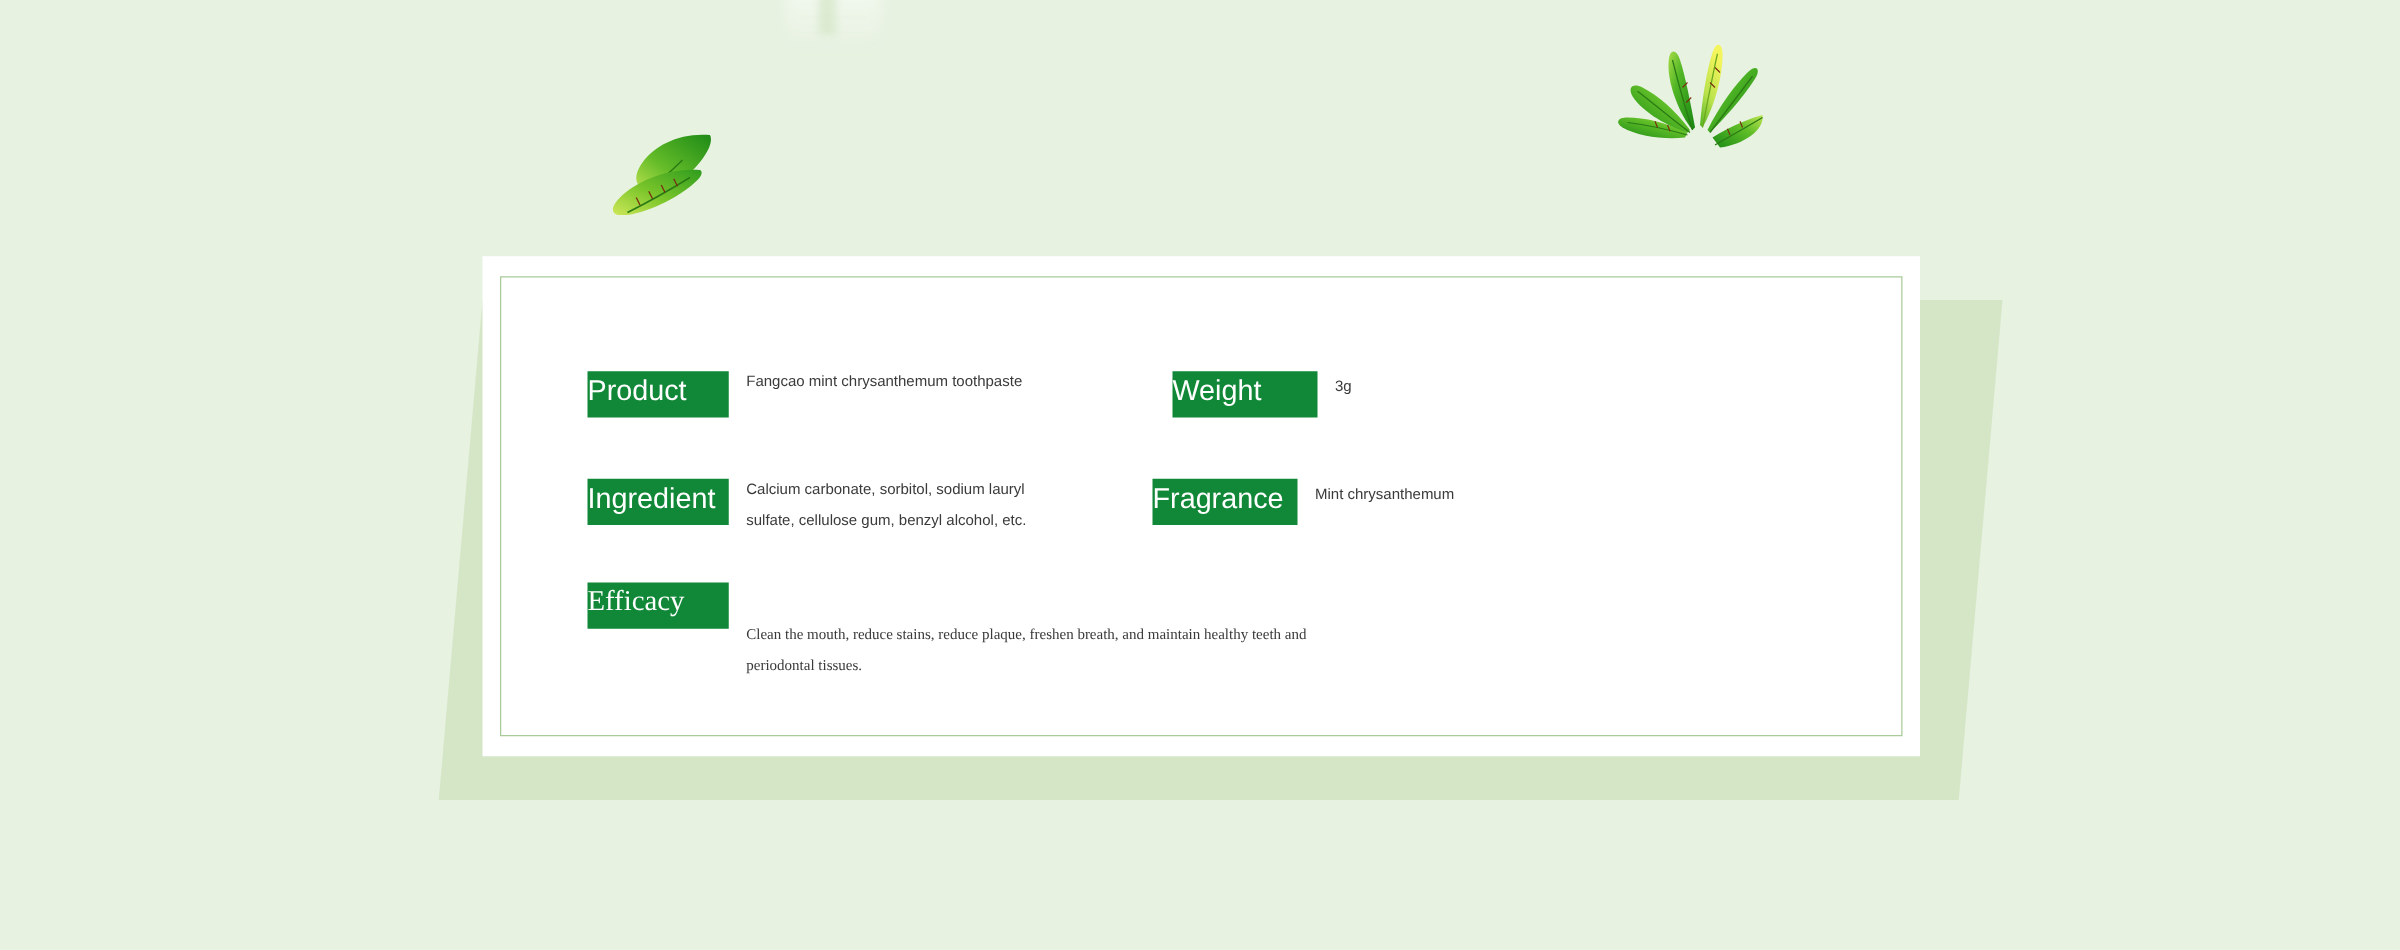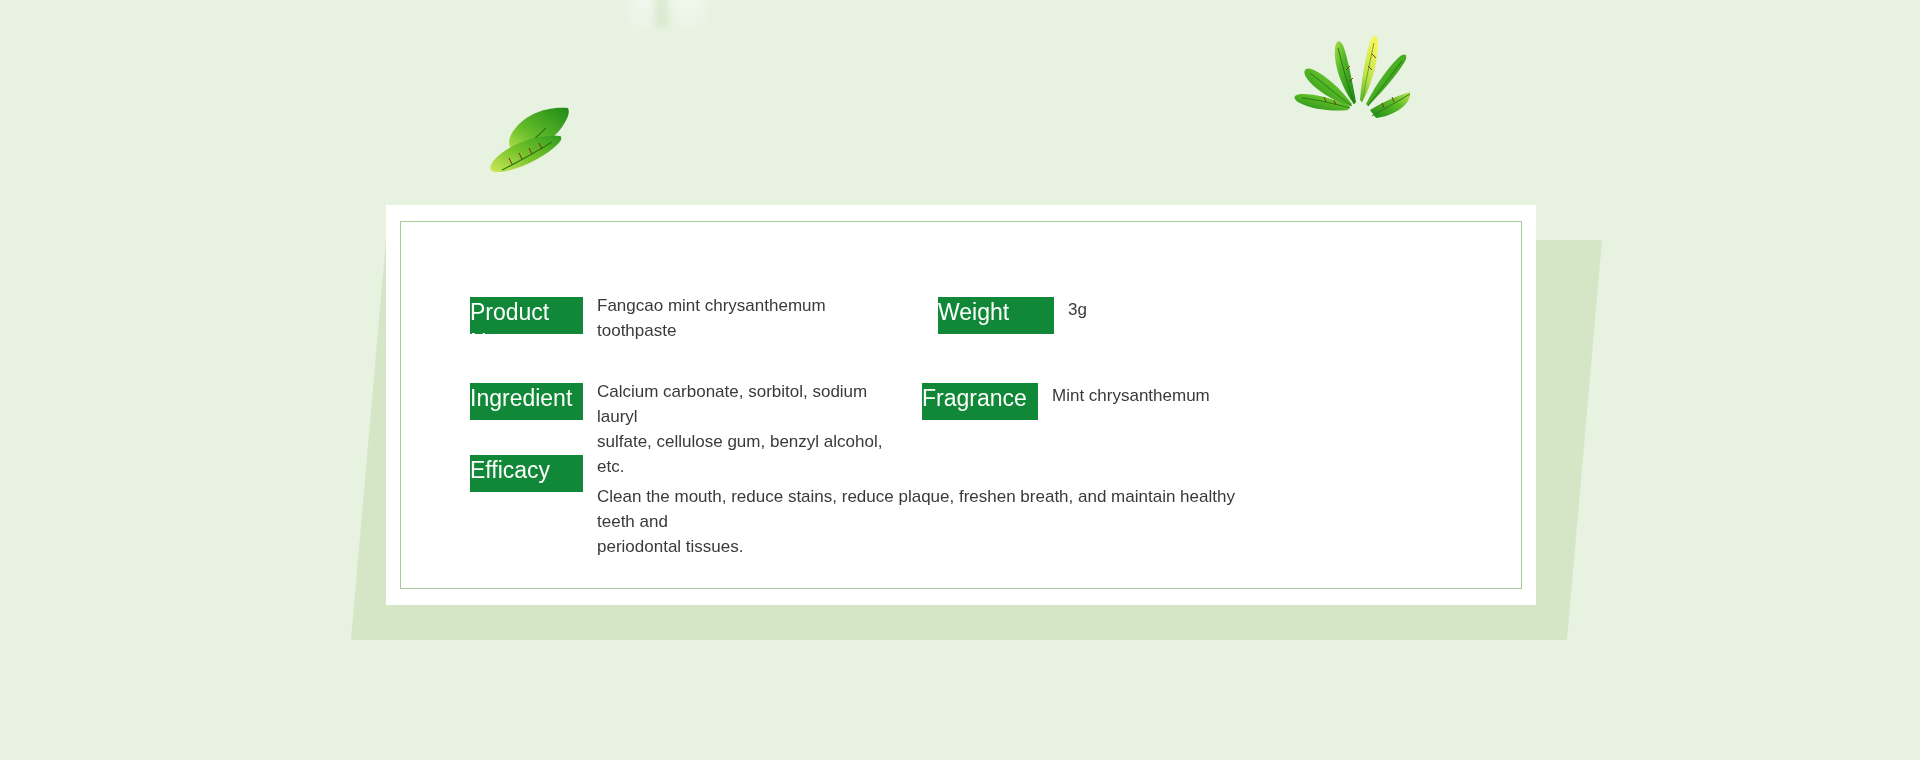--- a/index.html
+++ b/index.html
@@ -123,38 +123,38 @@
   }
   .row {
     position: absolute;
     display: flex;
     align-items: flex-start;
   }
   .row-1 { left: 84px; top: 92px; }
   .row-1b { left: 536px; top: 92px; padding-left: 16px; }
   .row-2 { left: 84px; top: 178px; }
   .row-2b { left: 536px; top: 178px; }
-  .row-3 { left: 84px; top: 250px; }
+  .row-3 { left: 84px; top: 261px; font-family: Liberation Serif, serif; }
 
   .chip {
     box-sizing: border-box;
     background: #118837;
     color: #ffffff;
     font-size: 23px;
     height: 37px;
     line-height: 30px;
     text-align: left;
     flex: 0 0 auto;
   }
   .chip-left  { width: 113px; }
   .chip-right { width: 116px; }
 
   .value {
     color: #3a3a3a;
-    font-size: 17px;
+    font-size: 12px;
     line-height: 25px;
     margin-left: 14px;
     white-space: pre-line;
   }
   .value-offset { margin-top: -4px; }
   .value-wide { width: 680px; margin-top: 29px; }
   .value-mid { width: 310px; }
 </style>
 </head>
 <body>

